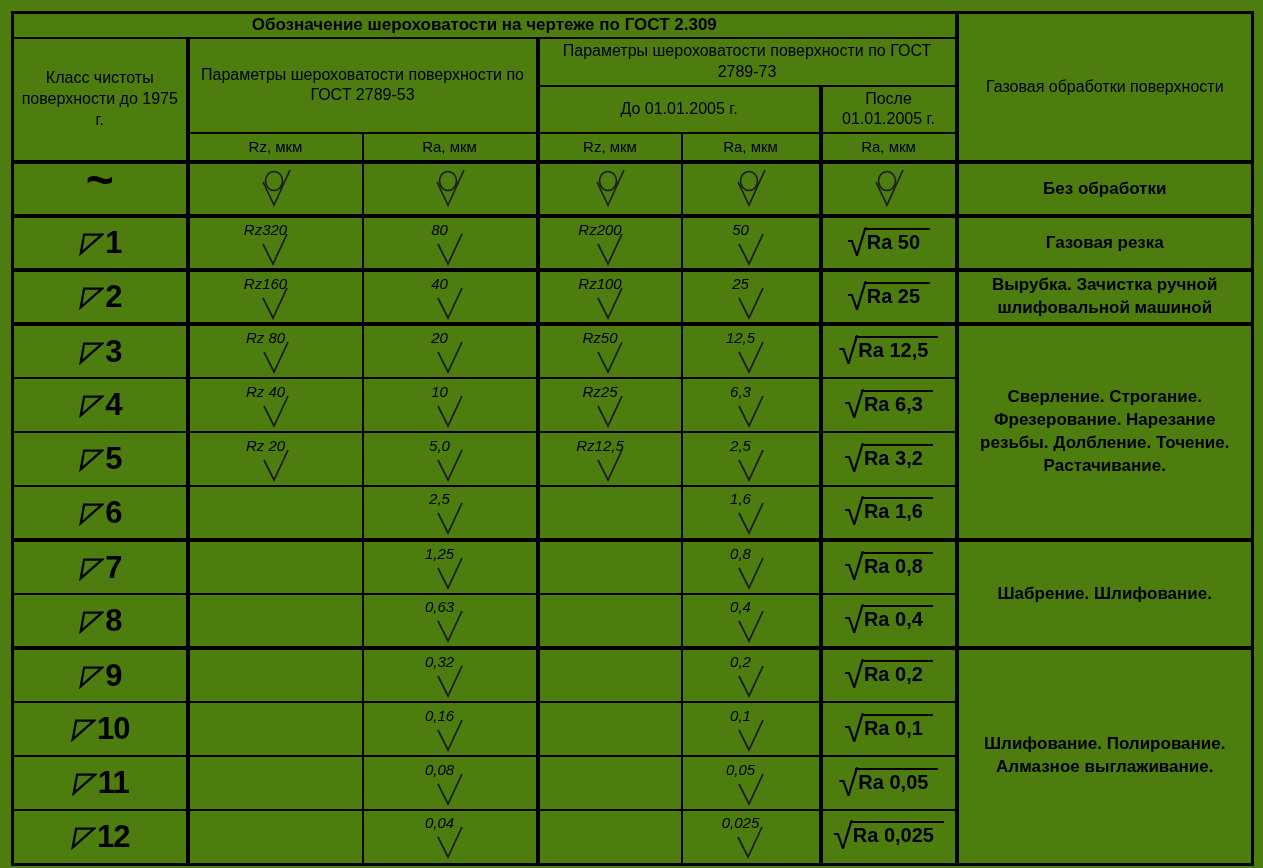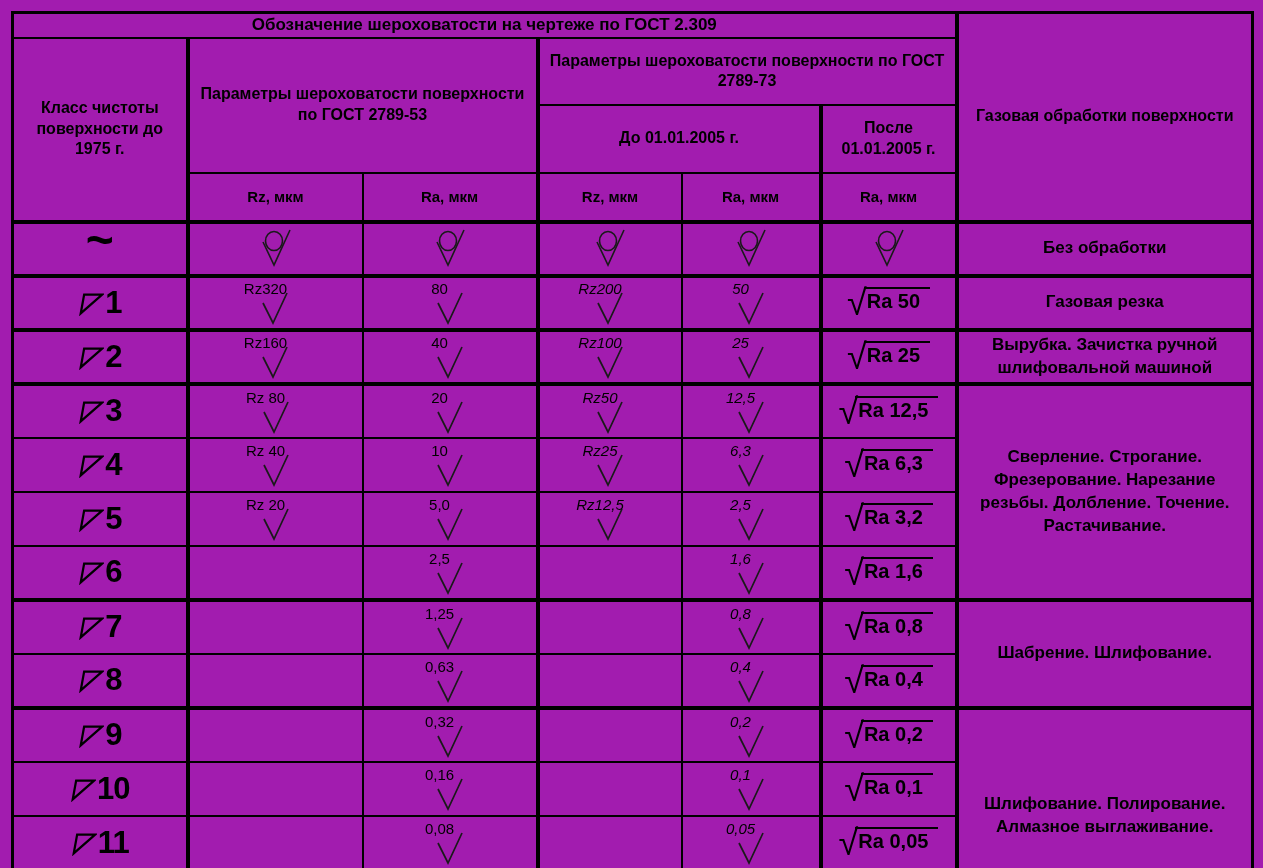--- a/index.html
+++ b/index.html
@@ -1,43 +1,43 @@
 <!DOCTYPE html>
 <html><head>
 <meta charset="utf-8">
 <style>
   html,body { margin:0; padding:0; background:#fff; }
   body { font-family:"Liberation Sans","DejaVu Sans",sans-serif; color:#000; }
-  .page { width:1263px; height:868px; box-sizing:border-box; padding:11px; background:#a21caf; }
+  .page { width:1263px; height:868px; box-sizing:border-box; padding:11px; background:#4d7c0f; }
 
   table.gost { border-collapse:collapse; table-layout:fixed; width:1240px; border:3px solid #000; }
   td { border:2px solid #000; text-align:center; vertical-align:middle; padding:0; overflow:hidden; }
 
   .br-thick { border-right-width:4px; }
   tr.tsep td { border-top-width:4px; }
 
   .hr-title { height:25px; }
   .hr-b { height:48px; }
   .hr-c { height:42px; }
   .hr-u { height:22px; }
   tbody tr { height:54px; }
 
   .title-cell { font-weight:bold; font-size:17px; }
-  .hdr { font-weight:bold; font-size:16px; line-height:1.3; padding:12px 6px;margin-top:40px; }
+  .hdr { font-weight:normal; font-size:16px; line-height:1.3; padding:2px 6px;margin-top:40px; }
   .unit { font-size:15px; height:22px; }
 
   .cls-cell { font-weight:bold; }
   .cls { display:inline-flex; align-items:center; gap:1px; }
   .cls-num { font-size:31px; font-weight:bold; letter-spacing:-1px; }
   svg.tri { width:26px; height:24px; margin-top:2px; }
   svg.tri polygon { fill:none; stroke:#000; stroke-width:2.6; stroke-linejoin:miter; }
   .tilde { font-size:48px; font-weight:bold; line-height:0.6; display:inline-block; transform:translateY(-6px); }
 
   .mark { display:inline-flex; flex-direction:column; align-items:center; }
-  .mark-val { font-size:15px; line-height:1; margin-bottom:-5px; transform:translateX(-10px); white-space:nowrap; }
+  .mark-val { font-size:15px; line-height:1; margin-bottom:-5px; transform:translateX(-10px); white-space:nowrap;font-style:italic; }
   .mark.ital .mark-val { font-style:italic; }
   svg.check { width:30px; height:34px; display:block; }
   svg.check polyline { fill:none; stroke:#1a1a1a; stroke-width:1.7; }
   svg.circ { width:34px; height:40px; display:block; }
   svg.circ polyline { fill:none; stroke:#1a1a1a; stroke-width:1.6; }
   svg.circ ellipse { fill:none; stroke:#1a1a1a; stroke-width:1.6; }
 
   .sqrt { display:inline-flex; align-items:flex-start; }
   .sqrt-sign { font-size:36px; line-height:0.82; font-weight:normal; transform:translateY(1px); }
   .sqrt-body { border-top:2.5px solid #000; font-weight:600; font-size:20px; line-height:1.15; padding:1px 10px 0 3px; margin-left:-3px; white-space:nowrap; }

